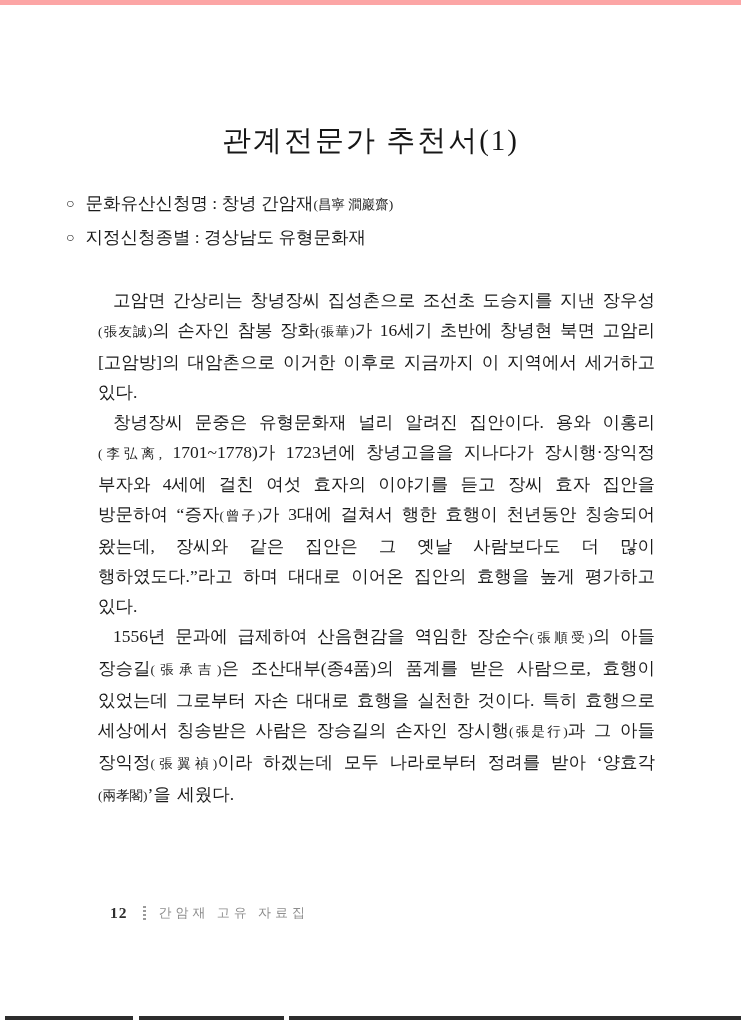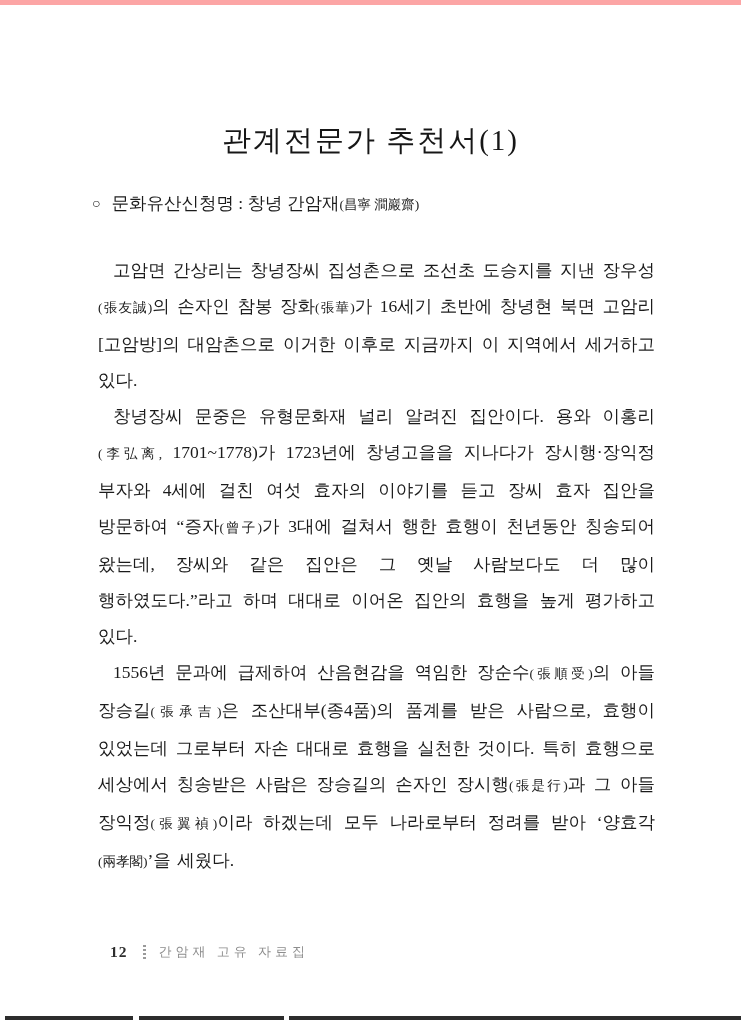--- a/index.html
+++ b/index.html
@@ -23,57 +23,56 @@
     margin: 0;
     padding-top: 116px;
     text-align: center;
     font-size: 29px;
     font-weight: 500;
     letter-spacing: 2px;
     line-height: 38px;
     color: #161616;
   }
   .bullet-list {
-    margin: 28px 88px 0 92px;
+    margin: 28px 88px 0 66px;
   }
   .bullet-row {
     font-size: 17.5px;
     line-height: 33px;
     white-space: nowrap;
   }
   .bullet-icon {
     display: inline-block;
     font-size: 14px;
     font-weight: bold;
     margin-right: 11px;
     vertical-align: 1px;
     color: #1b1b1b;
   }
   .doc-body {
     margin: 31px 86px 0 98px;
     font-size: 17.5px;
-    line-height: 36px;
+    line-height: 30px;
     text-align: justify;
     word-break: keep-all;
     word-spacing: 2px;
   }
   .doc-body p {
     margin: 0;
     text-indent: 0.85em;
   }
   .seg { font-size: inherit; }
   .seg-small { font-size: 13.5px; }
   .page-footer {
     position: absolute;
     top: 897px;
     left: 110px;
     display: flex;
     align-items: center;
     height: 22px;
-    margin-top: 39px;
   }
   .footer-page-num {
     font-size: 15.5px;
     font-weight: 600;
     color: #2e2e2e;
     letter-spacing: 1px;
   }
   .footer-sep {
     display: inline-block;
     width: 3px;
@@ -106,20 +105,23 @@
 <body>
 
 <div class="page">
 
   <h1 class="doc-title">관계전문가 추천서(1)</h1>
 
   <div class="bullet-list">
     <div class="bullet-row">
       <span class="bullet-icon">○</span><span class="bullet-text"><span class="seg">문화유산신청명 : 창녕 간암재</span><span class="seg-small">(昌寧 澗巖齋)</span></span>
     </div>
+    <div class="bullet-row">
+      <span class="bullet-icon">○</span><span class="bullet-text"><span class="seg">지정신청종별 : 경상남도 유형문화재</span></span>
+    </div>
   </div>
 
   <div class="doc-body">
     <p><span class="seg">고암면 간상리는 창녕장씨 집성촌으로 조선초 도승지를 지낸 장우성</span><span class="seg-small">(張友誠)</span><span class="seg">의 손자인 참봉 장화</span><span class="seg-small">(張華)</span><span class="seg">가 16세기 초반에 창녕현 북면 고암리[고암방]의 대암촌으로 이거한 이후로 지금까지 이 지역에서 세거하고 있다.</span></p>
     <p><span class="seg">창녕장씨 문중은 유형문화재 널리 알려진 집안이다. 용와 이홍리</span><span class="seg-small">(李弘离,</span><span class="seg"> 1701~1778)가 1723년에 창녕고을을 지나다가 장시행·장익정 부자와 4세에 걸친 여섯 효자의 이야기를 듣고 장씨 효자 집안을 방문하여 “증자</span><span class="seg-small">(曾子)</span><span class="seg">가 3대에 걸쳐서 행한 효행이 천년동안 칭송되어 왔는데, 장씨와 같은 집안은 그 옛날 사람보다도 더 많이 행하였도다.”라고 하며 대대로 이어온 집안의 효행을 높게 평가하고 있다.</span></p>
     <p><span class="seg">1556년 문과에 급제하여 산음현감을 역임한 장순수</span><span class="seg-small">(張順受)</span><span class="seg">의 아들 장승길</span><span class="seg-small">(張承吉)</span><span class="seg">은 조산대부(종4품)의 품계를 받은 사람으로, 효행이 있었는데 그로부터 자손 대대로 효행을 실천한 것이다. 특히 효행으로 세상에서 칭송받은 사람은 장승길의 손자인 장시행</span><span class="seg-small">(張是行)</span><span class="seg">과 그 아들 장익정</span><span class="seg-small">(張翼禎)</span><span class="seg">이라 하겠는데 모두 나라로부터 정려를 받아 ‘양효각</span><span class="seg-small">(兩孝閣)</span><span class="seg">’을 세웠다.</span></p>
   </div>
 
   <div class="page-footer">
     <span class="footer-page-num">12</span>

